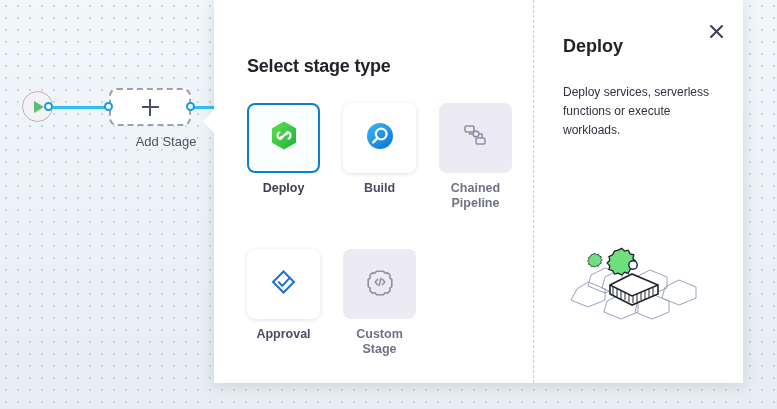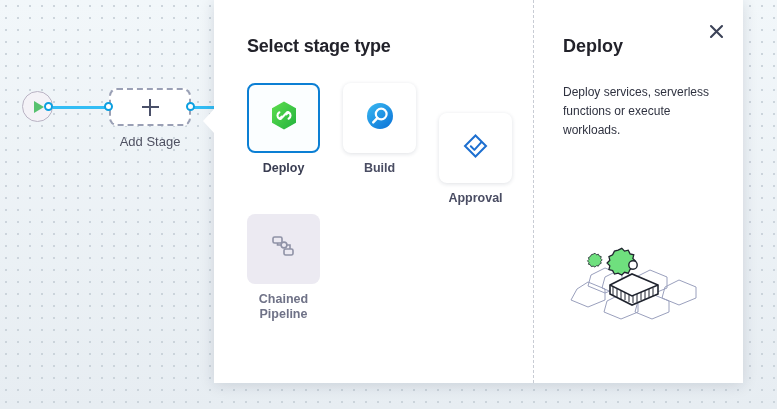--- a/index.html
+++ b/index.html
@@ -101,21 +101,21 @@
     width: 17px; height: 17px;
   }
   .plus::before, .plus::after {
     content: ""; position: absolute; background: #4a5069;
   }
   .plus::before { left: 7px; top: 0; width: 2.5px; height: 17px; }
   .plus::after  { top: 7px; left: 0; height: 2.5px; width: 17px; }
 
   .add-stage-label {
     position: absolute;
-    left: 109px; top: 134px;
+    left: 125px; top: 134px;
     width: 82px;
     text-align: center;
     font-size: 13px;
     color: #4f5162;
     white-space: nowrap;
   }
 
   
   .modal {
     position: absolute;
@@ -133,21 +133,21 @@
     width: 0; height: 0;
     border-top: 13px solid transparent;
     border-bottom: 13px solid transparent;
     border-right: 12px solid #ffffff;
     z-index: 11;
   }
 
   .modal-left {
     position: relative;
     width: 319px;
-    padding: 36px 0 0 33px;
+    padding: 56px 0 0 33px;
     box-sizing: border-box;
   }
   .divider {
     position: absolute;
     left: 319px; top: 0;
     width: 0; height: 383px;
     border-left: 1px dashed #c8ccd4;
   }
   .modal-right {
     position: relative;
@@ -300,47 +300,63 @@
                 <circle cx="16" cy="16" r="13" fill="url(#gbld)"></circle>
                 <circle cx="17.2" cy="14" r="5.4" fill="none" stroke="#ffffff" stroke-width="2.2"></circle>
                 <path d="M13.3 18.1 L9.2 22.4" stroke="#ffffff" stroke-width="2.4" stroke-linecap="round"></path>
                 <path d="M16 3 a13 13 0 0 0 -9 22" fill="none" stroke="#ffffff" stroke-width="0" opacity="0"></path>
               </svg>
             </span>
           </div>
           <div class="tile-label">Build</div>
         </div>
 
-        <div class="tile-cell row2">
-          <div class="tile">
-            <span>
-              <svg width="31" height="31" viewBox="0 0 31 31" fill="none" stroke="#1d6fd0" stroke-width="2">
-                <path d="M15.5 4.5 L26 15 L15.5 25.5 L5 15 Z"></path>
-                <path d="M10.8 15.3 L14.4 18.9 L21.2 11.4" stroke-linecap="round" stroke-linejoin="round"></path>
-              </svg>
-            </span>
-          </div>
-          <div class="tile-label">Approval</div>
-        </div>
-
         <div class="tile-cell">
           <div class="tile disabled">
             <span>
               <svg width="30" height="30" viewBox="0 0 30 30" stroke="#8f92a6" fill="none" stroke-width="1.6">
                 <rect x="4" y="5" width="9" height="6" rx="1.6"></rect>
                 <rect x="15" y="17" width="9" height="6" rx="1.6"></rect>
                 <circle cx="15" cy="13" r="2.9"></circle>
                 <path d="M8.5 11 L8.5 13 L12.1 13 M17.9 13 L21 13 L21 17"></path>
               </svg>
             </span>
           </div>
           <div class="tile-label muted" style="white-space:pre-line">Chained
 Pipeline</div>
         </div>
 
+        <div class="tile-cell row2">
+          <div class="tile">
+            <span>
+              <svg width="31" height="31" viewBox="0 0 31 31" fill="none" stroke="#1d6fd0" stroke-width="2">
+                <path d="M15.5 4.5 L26 15 L15.5 25.5 L5 15 Z"></path>
+                <path d="M10.8 15.3 L14.4 18.9 L21.2 11.4" stroke-linecap="round" stroke-linejoin="round"></path>
+              </svg>
+            </span>
+          </div>
+          <div class="tile-label">Approval</div>
+        </div>
+
+        <div class="tile-cell row2">
+          <div class="tile disabled">
+            <span>
+              <svg width="30" height="30" viewBox="0 0 30 30" fill="none" stroke="#8f92a6" stroke-width="1.6">
+                <path d="M11.5 4.2 h7 l1.6 2.1 2.6 -.4 2.4 2.4 -.4 2.6 2.1 1.6 v7
+                         l-2.1 1.6 .4 2.6 -2.4 2.4 -2.6 -.4 -1.6 2.1 h-7 l-1.6 -2.1
+                         -2.6 .4 -2.4 -2.4 .4 -2.6 -2.1 -1.6 v-7 l2.1 -1.6 -.4 -2.6
+                         2.4 -2.4 2.6 .4 Z" stroke-linejoin="round"></path>
+                <path d="M12.6 12.3 L10.2 15 L12.6 17.7 M17.4 12.3 L19.8 15 L17.4 17.7
+                         M15.8 11.6 L14.2 18.4" stroke-linecap="round" stroke-linejoin="round"></path>
+              </svg>
+            </span>
+          </div>
+          <div class="tile-label muted" style="white-space:pre-line">Custom
+Stage</div>
+        </div>
 
       </div>
 
       <div class="divider"></div>
     </div>
 
     <div class="modal-right">
       <h2 class="panel-title">Deploy</h2>
       <p class="panel-desc">Deploy services, serverless functions or execute workloads.</p>
 

